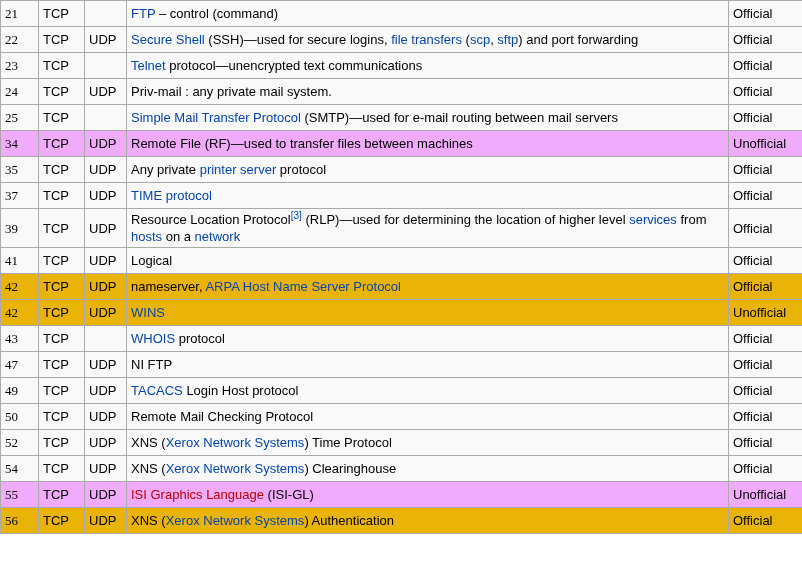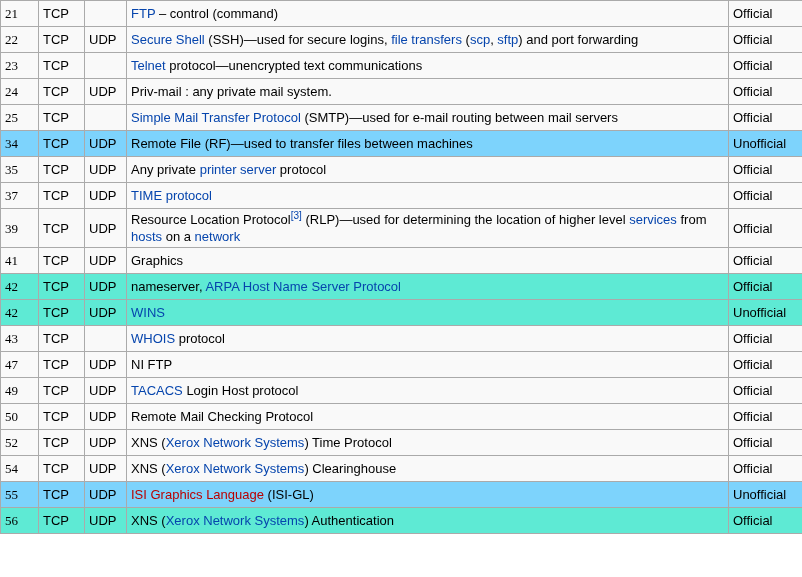--- a/index.html
+++ b/index.html
@@ -21,22 +21,22 @@
     padding: 2px 4px;
     height: 21px;
     vertical-align: middle;
     line-height: 17px;
     overflow: hidden;
     background: #f9f9f9;
   }
   td.col-port  { padding-left: 5px; font-family: Liberation Serif, serif; }
   td.col-desc  { padding-left: 5px; }
   td.col-stat  { padding-left: 7px; margin-left: 6px; }
-  tr.hl-blue td   { background: #7dd3fc; }
-  tr.hl-yellow td { background: #5eead4; }
+  tr.hl-blue td   { background: #f0abfc; }
+  tr.hl-yellow td { background: #eab308; }
   a.wlink {
     color: #0645ad;
     text-decoration: none;
     cursor: pointer;
     margin-top: 44px;
   }
   a.wlink.red { color: #ba0000; }
   sup.fn {
     font-size: 10px;
     line-height: 0;
@@ -115,21 +115,21 @@
         <td class="col-port">39</td>
         <td class="col-tcp">TCP</td>
         <td class="col-udp">UDP</td>
         <td class="col-desc"><span>Resource Location Protocol</span><sup class="fn"><a class="wlink">[3]</a></sup><span> (RLP)—used for determining the location of higher level </span><a class="wlink">services</a><span> from </span><a class="wlink">hosts</a><span> on a </span><a class="wlink">network</a></td>
         <td class="col-stat">Official</td>
       </tr>
       <tr>
         <td class="col-port">41</td>
         <td class="col-tcp">TCP</td>
         <td class="col-udp">UDP</td>
-        <td class="col-desc"><span>Graphics</span></td>
+        <td class="col-desc"><span>Logical</span></td>
         <td class="col-stat">Official</td>
       </tr>
       <tr class="hl-yellow">
         <td class="col-port">42</td>
         <td class="col-tcp">TCP</td>
         <td class="col-udp">UDP</td>
         <td class="col-desc"><span>nameserver, </span><a class="wlink">ARPA Host Name Server Protocol</a></td>
         <td class="col-stat">Official</td>
       </tr>
       <tr class="hl-yellow">

